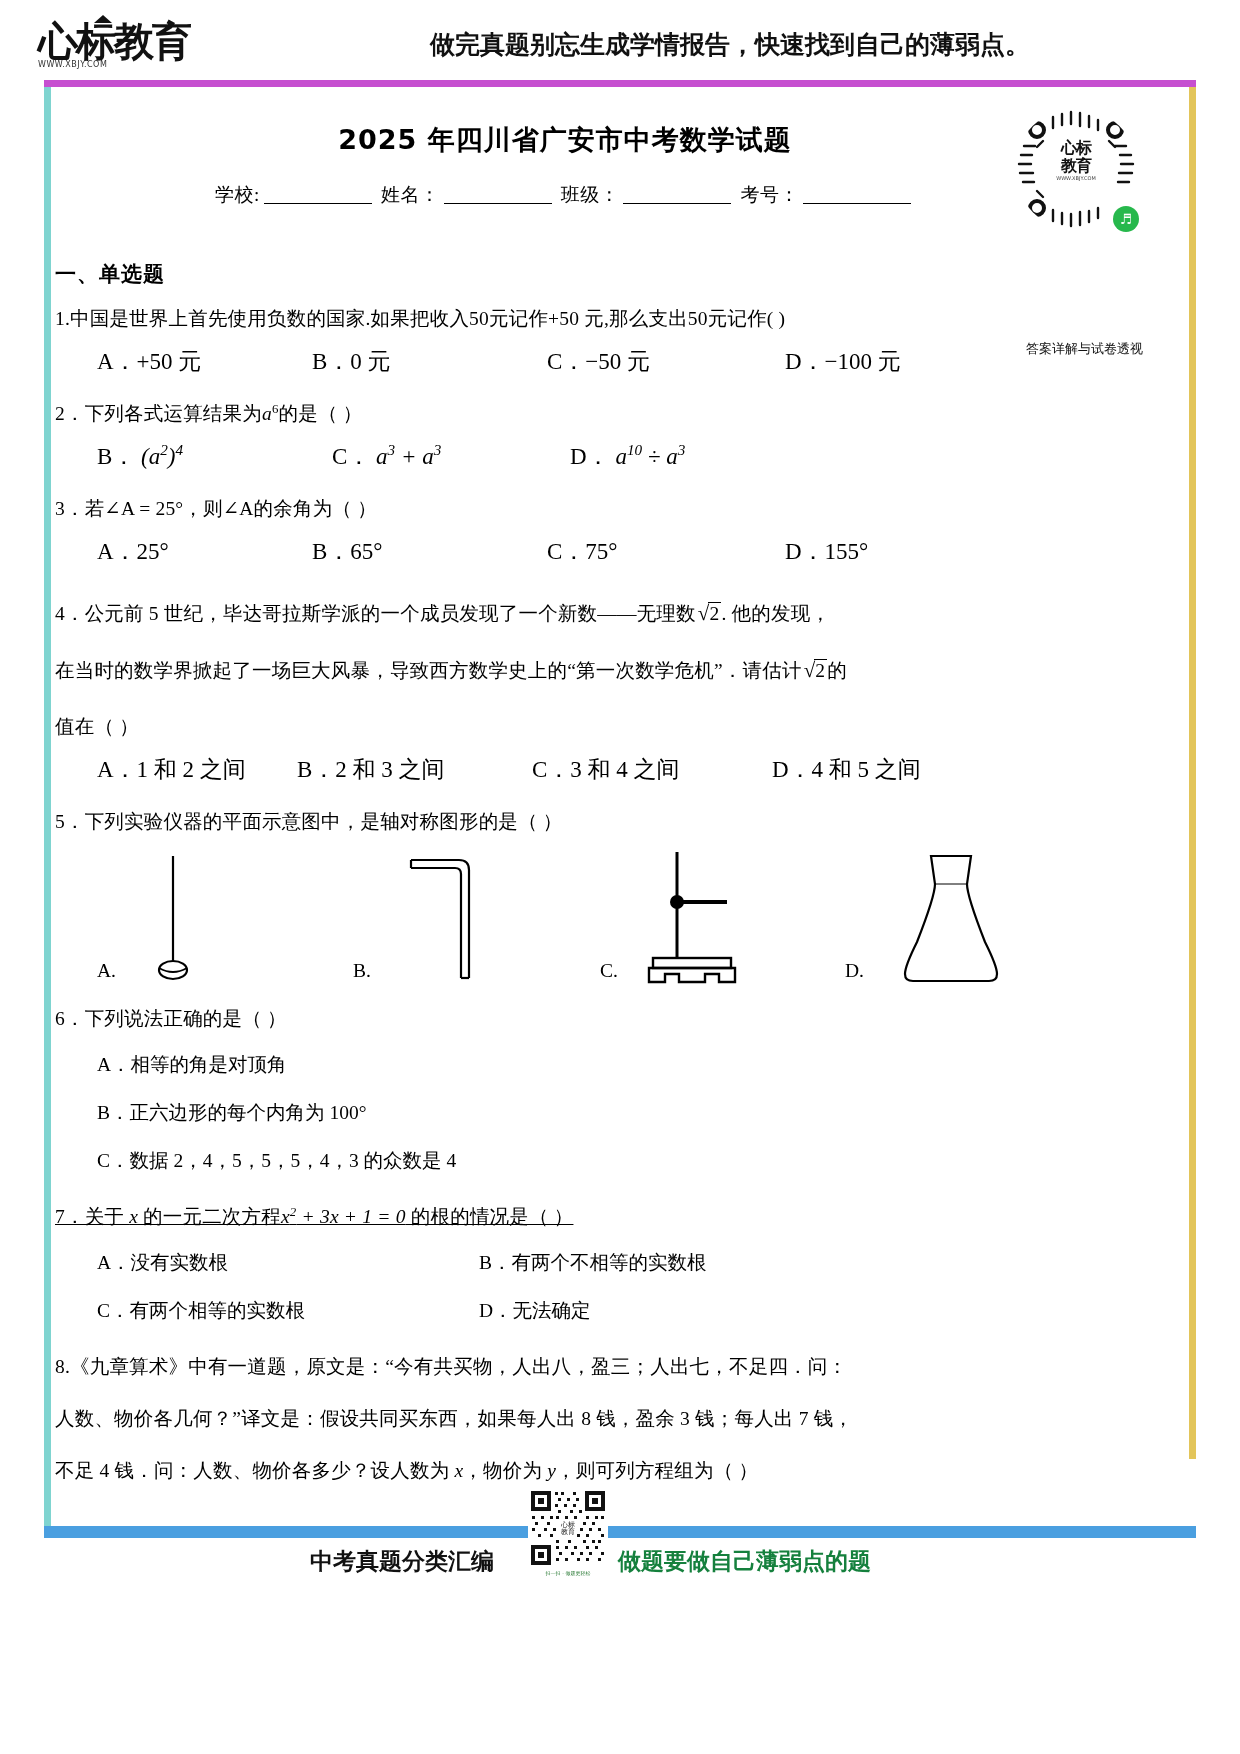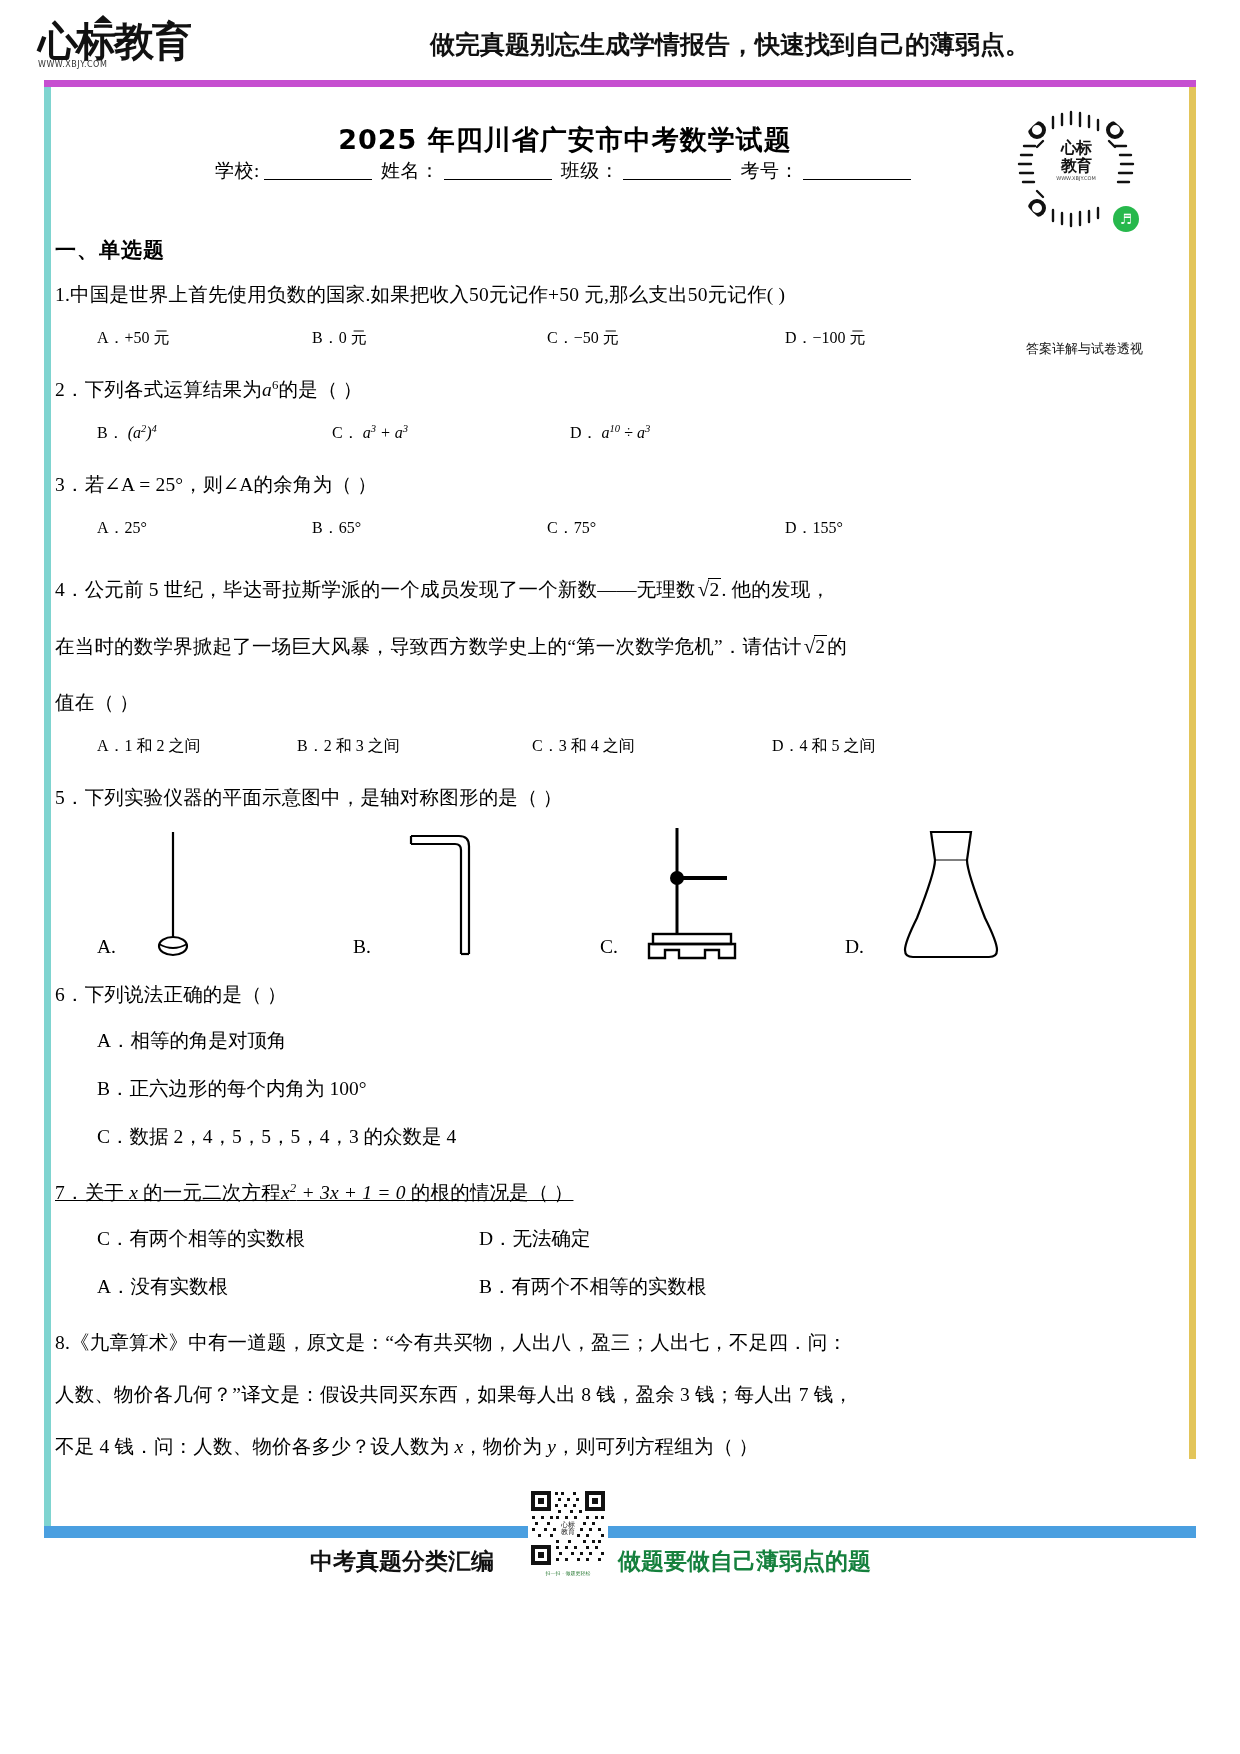--- a/index.html
+++ b/index.html
@@ -104,20 +104,21 @@
     font-family: "DejaVu Sans", sans-serif;
     font-weight: bold;
     font-size: 27px;
     letter-spacing: 1px;
     margin: 34px 0 0 0;
     padding-right: 110px;
   }
   .id-line {
     text-align: center;
     font-size: 19px;
+    margin-top: 24px;
     padding-right: 110px;
     letter-spacing: 0.5px;
     white-space: nowrap;
   }
   .id-line .blank {
     display: inline-block;
     width: 108px;
     border-bottom: 1.5px solid #000;
     margin: 0 4px;
     vertical-align: -3px;
@@ -185,21 +186,21 @@
 
   .q {
     font-size: 19.5px;
     line-height: 44px;
     margin-top: 9px;
     letter-spacing: 0.2px;
   }
   .q-stem { white-space: nowrap; }
   .opts {
     display: flex;
-    font-size: 16px;
+    font-size: 23px;
     line-height: 42px;
     padding-left: 42px;
   }
   .opts > div { white-space: nowrap; }
   .w-a { width: 215px; }
   .w-b { width: 235px; }
   .w-c { width: 238px; }
   .w-d { width: 230px; }
 
   .opts-narrow .w-a { width: 200px; }
@@ -470,26 +471,26 @@
 
   <div class="q q-stem">6．下列说法正确的是（      ）</div>
   <div class="opt-block">A．相等的角是对顶角</div>
   <div class="opt-block">B．正六边形的每个内角为 100°</div>
   <div class="opt-block">C．数据 2，4，5，5，5，4，3 的众数是 4</div>
 
   <div class="q q-stem" style="margin-top:10px;text-decoration:underline;">
     <span>7．关于 </span><span class="ital">x</span><span> 的一元二次方程</span><span class="ital">x<sup>2</sup> + 3x + 1 = 0</span><span> 的根的情况是（      ）</span>
   </div>
   <div class="opts-2col">
+    <div>A．没有实数根</div>
+    <div>B．有两个不相等的实数根</div>
+  </div>
+  <div class="opts-2col">
     <div>C．有两个相等的实数根</div>
     <div>D．无法确定</div>
-  </div>
-  <div class="opts-2col">
-    <div>A．没有实数根</div>
-    <div>B．有两个不相等的实数根</div>
   </div>
 
   <div class="q q-stem" style="margin-top:10px;">8.《九章算术》中有一道题，原文是：“今有共买物，人出八，盈三；人出七，不足四．问：</div>
   <div class="q q-stem" style="margin-top:8px;">人数、物价各几何？”译文是：假设共同买东西，如果每人出 8 钱，盈余 3 钱；每人出 7 钱，</div>
   <div class="q q-stem" style="margin-top:8px;">
     <span>不足 4 钱．问：人数、物价各多少？设人数为 </span><span class="ital">x</span><span>，物价为 </span><span class="ital">y</span><span>，则可列方程组为（      ）</span>
   </div>
 
 </div>
 

